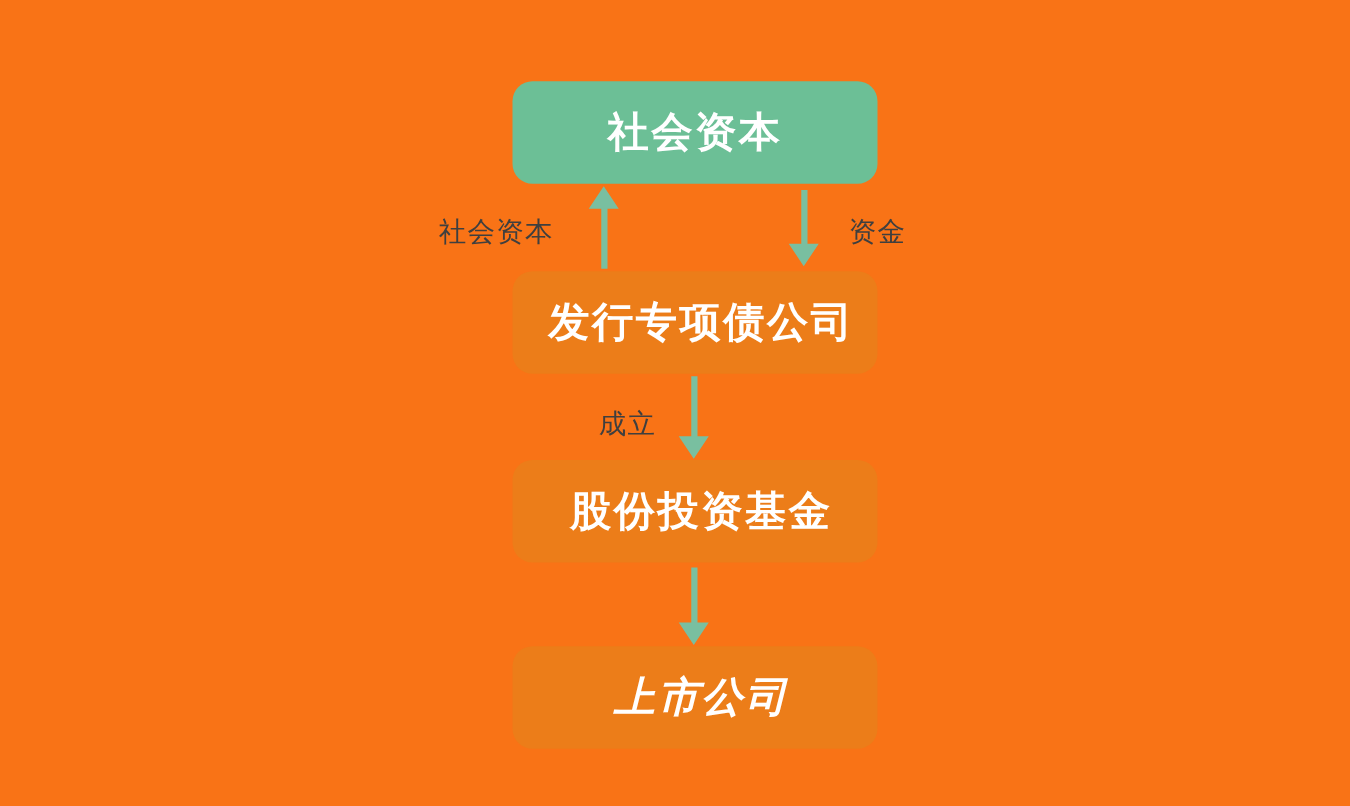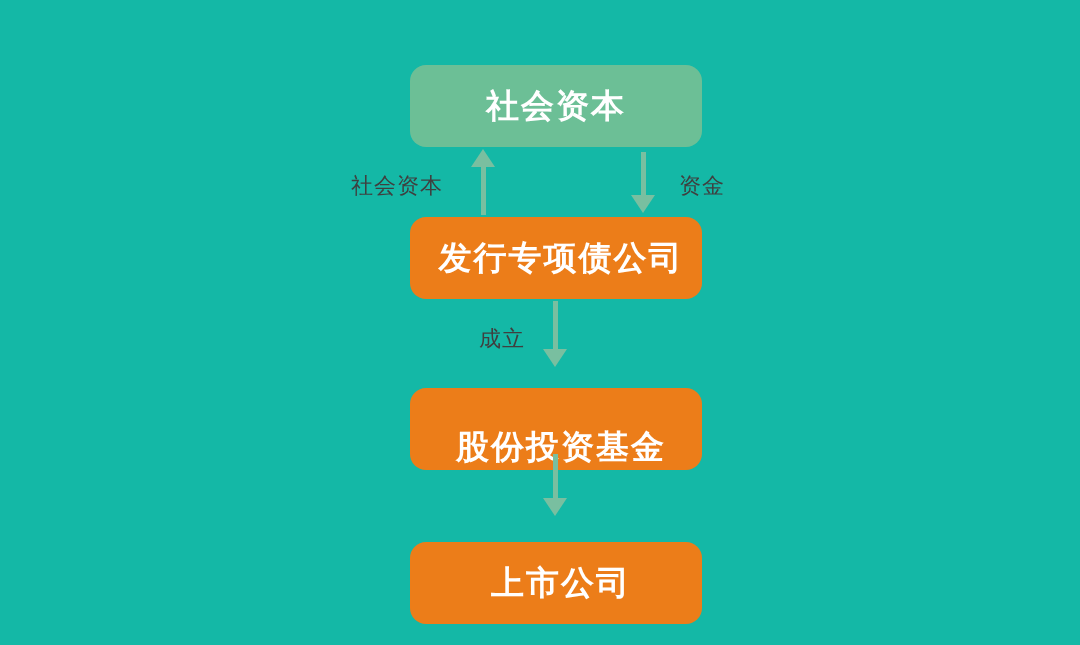--- a/index.html
+++ b/index.html
@@ -5,21 +5,21 @@
   html, body {
     margin: 0;
     padding: 0;
     background: #ffffff;
     font-family: "Liberation Sans", "DejaVu Sans", sans-serif;
   }
   .canvas {
     position: relative;
     width: 1080px;
     height: 645px;
-    background: #14b8a6;
+    background: #f97316;
     overflow: hidden;
   }
   .node {
     position: absolute;
     left: 410px;
     width: 292px;
     height: 82px;
     border-radius: 16px;
     display: flex;
     align-items: center;
@@ -27,22 +27,22 @@
     color: #ffffff;
     font-size: 33px;
     font-weight: bold;
     letter-spacing: 2px;
     box-sizing: border-box;
   }
   .node-green { background: #6cbf96; }
   .node-orange { background: #ec7d19; padding-left: 10px; }
   #node-social-capital { top: 65px; }
   #node-bond-issuer    { top: 217px; }
-  #node-equity-fund    { top: 388px; align-items: flex-end; }
-  #node-listed-company { top: 542px; }
+  #node-equity-fund    { top: 368px; }
+  #node-listed-company { top: 517px; font-style: italic; }
 
   .arrow-stem {
     position: absolute;
     width: 5px;
     background: #79bfa0;
   }
   .arrow-head {
     position: absolute;
     width: 0;
     height: 0;

